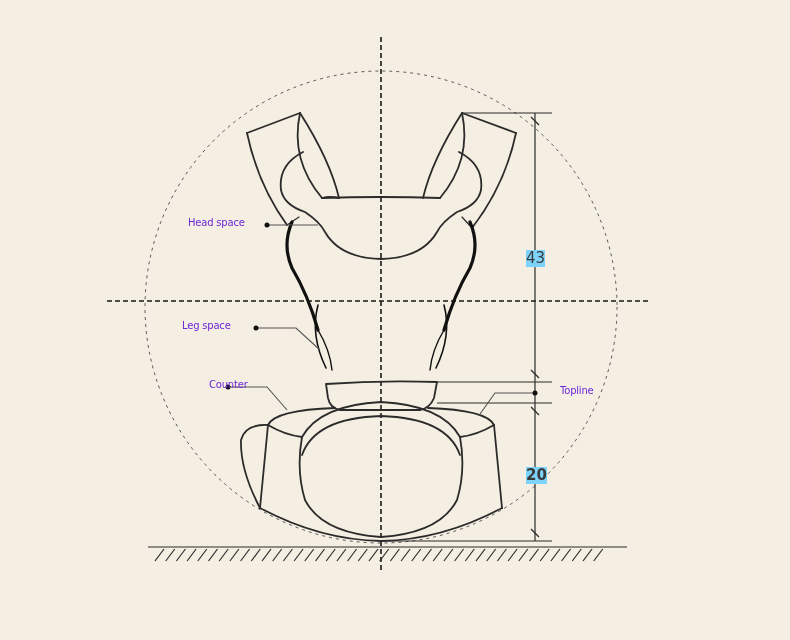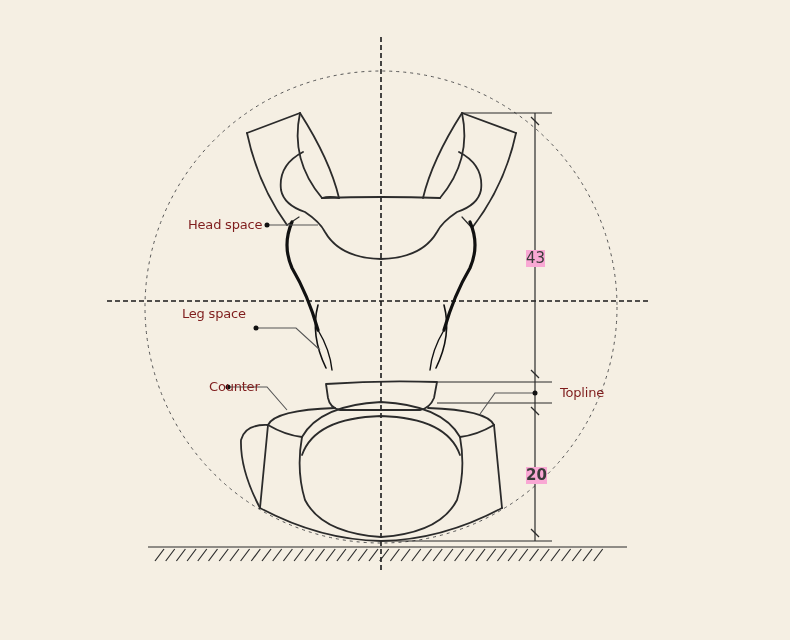--- a/index.html
+++ b/index.html
@@ -4,26 +4,26 @@
   <style>
     html, body { margin: 0; padding: 0; }
     body {
       width: 790px; height: 640px; overflow: hidden;
       background: #f5efe3;
       font-family: "DejaVu Sans", "Liberation Sans", sans-serif;
     }
     .canvas { position: relative; width: 790px; height: 640px; }
     svg { position: absolute; left: 0; top: 0; }
     .label {
-      position: absolute; font-size: 13px; color: #7f1d1d;
+      position: absolute; font-size: 10px; color: #6d28d9;
       white-space: nowrap; line-height: 1; letter-spacing: -0.2px;
     }
     .dim {
       position: absolute; font-size: 15px; color: #3a3a3a;
-      background: #f9a8d4; line-height: 1; padding: 1px 0;
+      background: #7dd3fc; line-height: 1; padding: 1px 0;
     }
   </style>
 </head>
 <body>
 
 <div class="canvas">
   <svg width="790" height="640" viewBox="0 0 790 640">
 
     <circle cx="381" cy="307" r="236" fill="none" stroke="#555" stroke-width="1" stroke-dasharray="3,4"></circle>
 
@@ -153,19 +153,19 @@
     </g>
     <g fill="#111">
       <circle cx="267" cy="225" r="2.5"></circle>
       <circle cx="256" cy="328" r="2.5"></circle>
       <circle cx="228" cy="387" r="2.5"></circle>
       <circle cx="535" cy="393" r="2.5"></circle>
     </g>
   </svg>
 
   <span class="label" style="left:188px; top:218px;">Head space</span>
-  <span class="label" style="left:182px; top:307px;">Leg space</span>
+  <span class="label" style="left:182px; top:321px;">Leg space</span>
   <span class="label" style="left:170px; top:380px;margin-left:39px;">Counter</span>
   <span class="label" style="left:560px; top:386px;">Topline</span>
 
   <span class="dim" style="left:526px; top:250px;">43</span>
   <span class="dim" style="left:526px; top:467px;font-weight:bold;">20</span>
 </div>
 
 </body></html>

